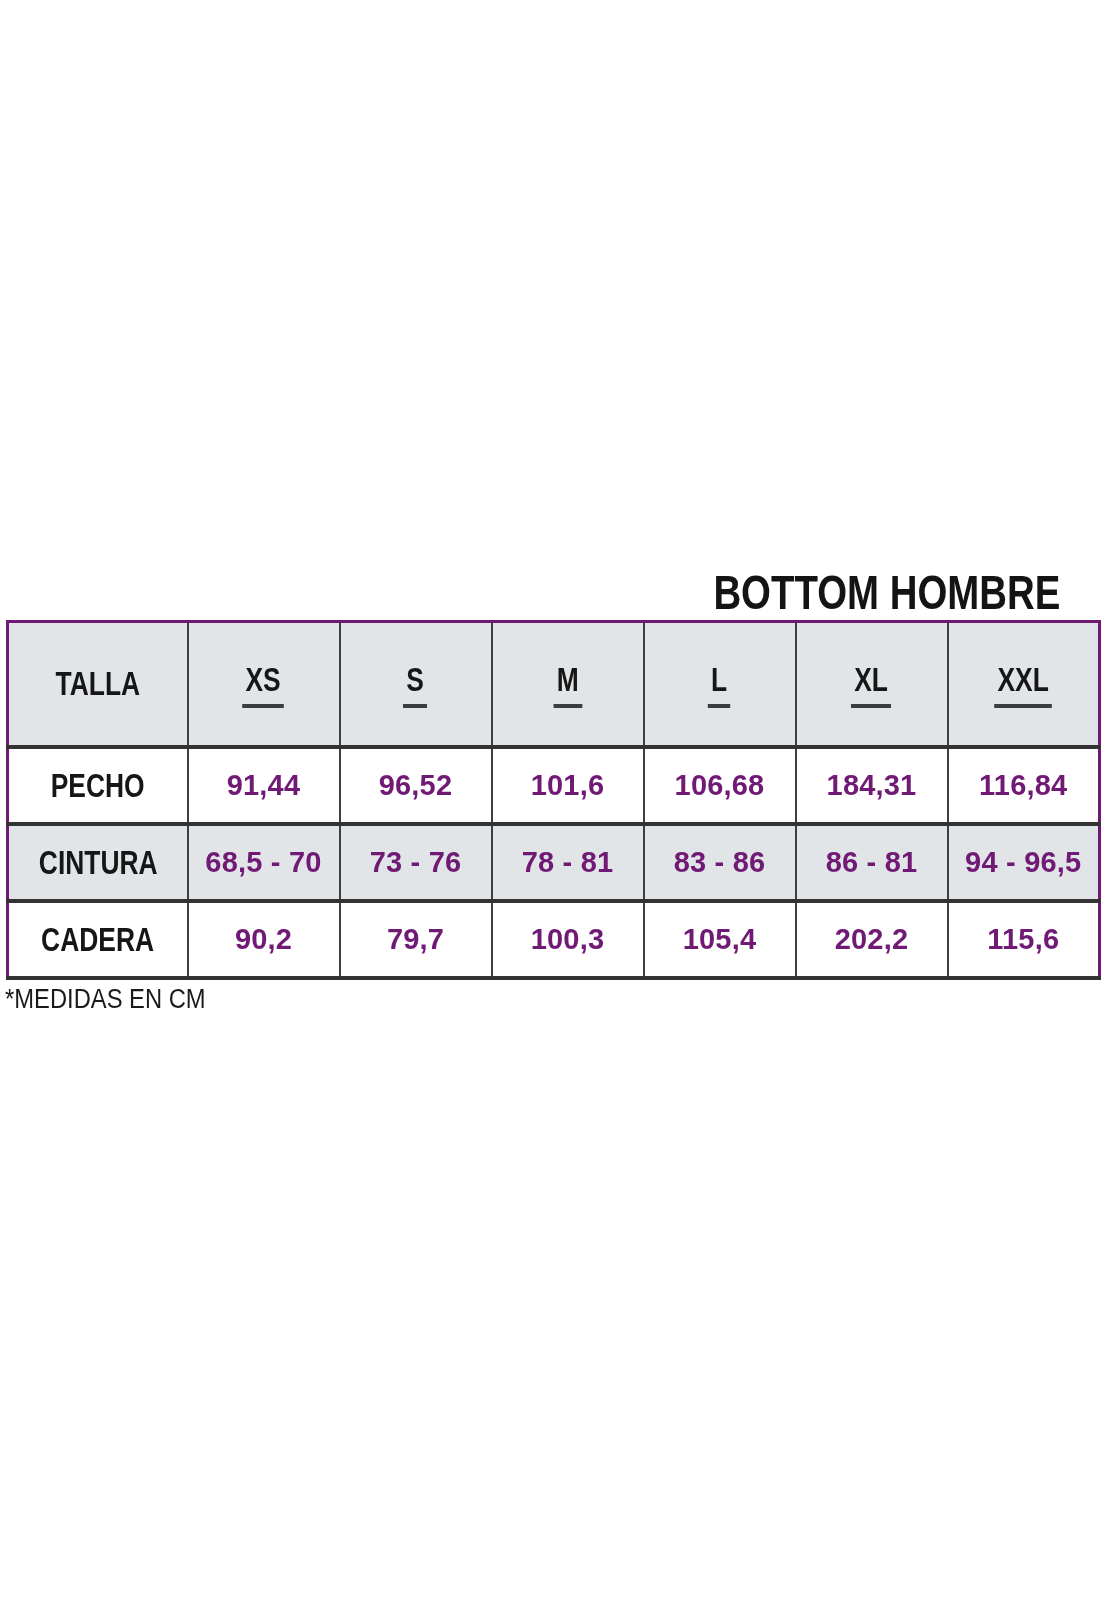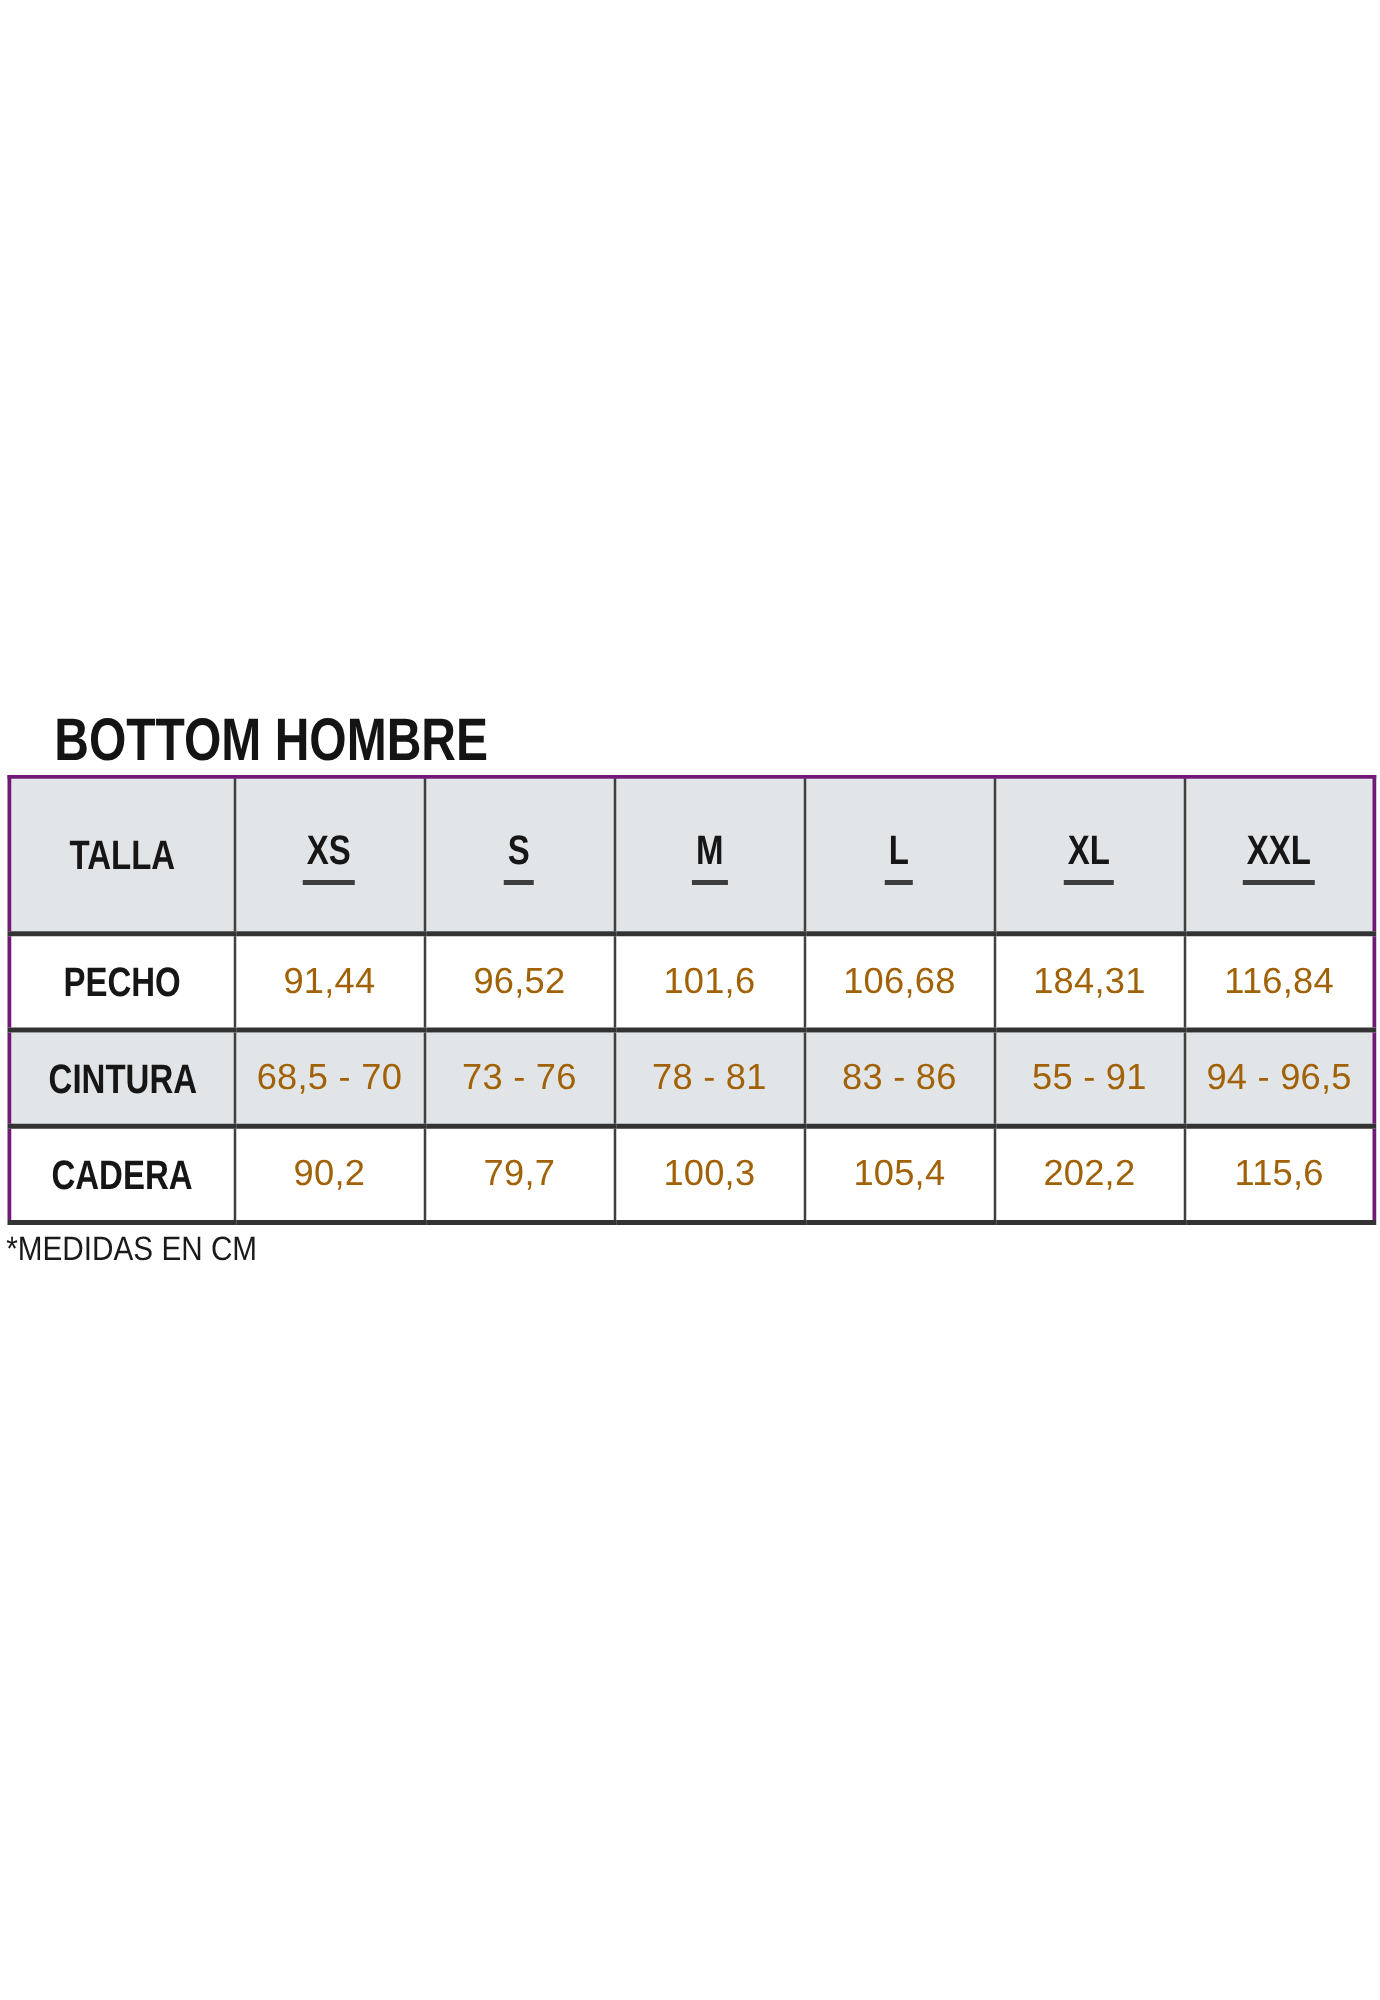--- a/index.html
+++ b/index.html
@@ -20,21 +20,21 @@
     inset: 0;
   }
   
   .title {
     position: absolute;
     top: 566px;
     left: 0;
     width: 1104px;
     height: 54px;
     line-height: 54px;
-    text-align: left;
+    text-align: right;
     white-space: nowrap;
   }
   .title .cond {
     display: inline-block;
     transform: scaleX(0.80);
     transform-origin: center;
     font-size: 48px;
     font-weight: bold;
     letter-spacing: 0px;
     color: #141414;
@@ -71,22 +71,22 @@
     font-size: 33px;
     font-weight: bold;
     color: #161616;
   }
   .size-u {
     border-bottom: 4px solid #3d3d3d;
     padding: 0 4px 5px 4px;
   }
   td.val {
     font-size: 29px;
-    font-weight: normal;
-    color: #a16207;
+    font-weight: bold;
+    color: #701a75;
     letter-spacing: 0.2px;
   }
   
   .note {
     position: absolute;
     top: 984px;
     left: 5px;
     height: 30px;
     line-height: 30px;
     white-space: nowrap;
@@ -138,21 +138,21 @@
         <td class="val">184,31</td>
         <td class="val">116,84</td>
       </tr>
 
       <tr class="r shaded">
         <td><span class="lbl">CINTURA</span></td>
         <td class="val">68,5 - 70</td>
         <td class="val">73 - 76</td>
         <td class="val">78 - 81</td>
         <td class="val">83 - 86</td>
-        <td class="val">55 - 91</td>
+        <td class="val">86 - 81</td>
         <td class="val">94 - 96,5</td>
       </tr>
 
       <tr class="r plain">
         <td><span class="lbl">CADERA</span></td>
         <td class="val">90,2</td>
         <td class="val">79,7</td>
         <td class="val">100,3</td>
         <td class="val">105,4</td>
         <td class="val">202,2</td>

